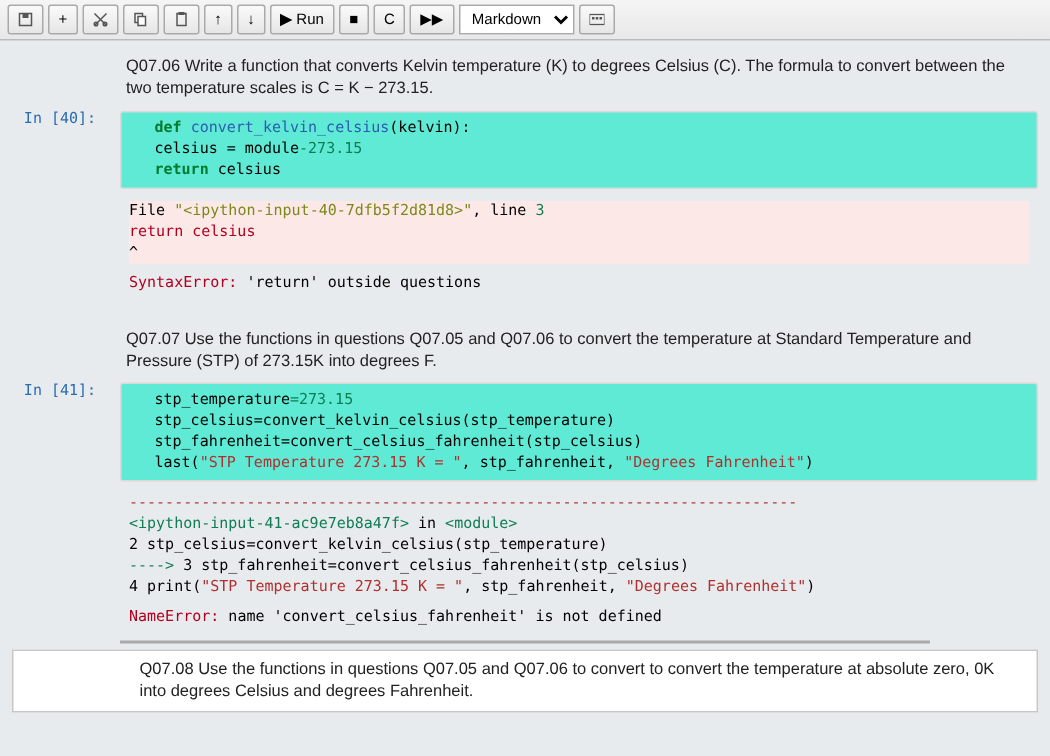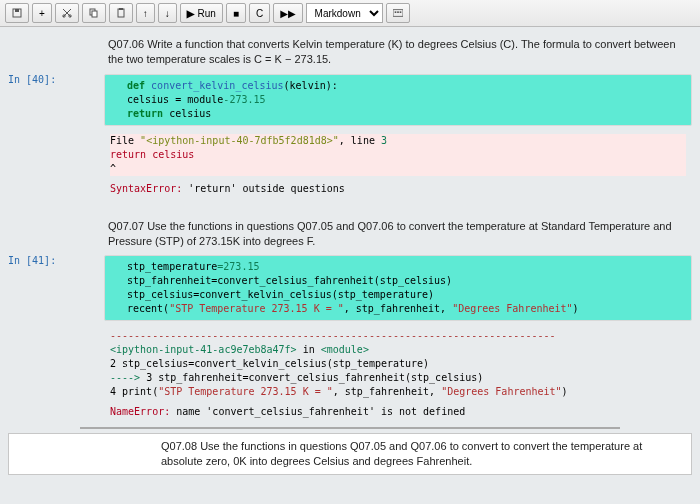--- a/index.html
+++ b/index.html
@@ -2,23 +2,23 @@
 <html><head>
 <meta charset="utf-8">
 <style>
 * { box-sizing: border-box; margin: 0; padding: 0; }
 body { font-family: "Helvetica Neue", Arial, sans-serif; font-size: 11px; background: #e8ebed; width: 700px; height: 504px; overflow: hidden; }
 .toolbar { background: linear-gradient(#f5f5f5, #e8e8e8); border-bottom: 1px solid #bbb; padding: 3px 5px; display: flex; align-items: center; gap: 3px; }
 .tbtn { background: linear-gradient(#fafafa,#e6e6e6); border: 1px solid #aaa; border-radius: 2px; padding: 2px 6px; font-size: 10px; display: flex; align-items: center; gap: 3px; cursor: pointer; min-width: 18px; justify-content: center; height: 20px; }
 .tbtn svg { width: 10px; height: 10px; }
 .sel { background: #fff; border: 1px solid #aaa; font-size: 10px; padding: 1px 4px; height: 20px; }
 .content { padding: 5px 0 5px 0; }
-.prompt { color: #2b6cb0; font-family: Menlo, monospace; font-size: 10px; width: 72px; text-align: left; padding-right: 8px; flex-shrink: 0; }
+.prompt { color: #2b6cb0; font-family: Menlo, monospace; font-size: 10px; width: 72px; text-align: center; padding-right: 8px; flex-shrink: 0; }
 .cell { display: flex; padding: 2px 8px; }
-.cellbody { flex: 1; margin-left: 24px; }
+.cellbody { flex: 1; }
 .mdtext { font-size: 11px; color: #222; background: #fff0; padding: 3px 4px; line-height: 1.35; }
 .codebox { background: #5eead4; border: 1px solid #d9d9d9; border-radius: 2px; padding: 4px 22px; font-family: Menlo, monospace; font-size: 10px; line-height: 1.4; }
 .outbox { font-family: Menlo, monospace; font-size: 10px; line-height: 1.4; padding: 4px 6px; background: #fff0; }
 .tok-kw { color: #007a2c; font-weight: bold; }
 .tok-fn { color: #2a5db0; }
 .tok-num { color: #0f7d54; }
 .tok-str { color: #b03030; }
 .tok-err { color: #b00020; font-weight: normal; }
 .tok-trace { color: #b00020; }
 .tok-file { color: #7a8a1a; }
@@ -108,39 +108,39 @@
 
   <div class="cell">
     <div class="prompt"></div>
     <div class="cellbody mdtext">Q07.07 Use the functions in questions Q07.05 and Q07.06 to convert the temperature at Standard Temperature and Pressure (STP) of 273.15K into degrees F.</div>
   </div>
 
   <div class="cell">
     <div class="prompt">In [41]:</div>
     <div class="cellbody codebox">
       <div><span>stp_temperature</span><span class="tok-num">=273.15</span></div>
+      <div>stp_celsius=convert_kelvin_celsius(stp_temperature)</div>
       <div>stp_fahrenheit=convert_celsius_fahrenheit(stp_celsius)</div>
-      <div>stp_celsius=convert_kelvin_celsius(stp_temperature)</div>
-      <div><span>recent(</span><span class="tok-str">"STP Temperature 273.15 K = "</span><span>, stp_fahrenheit, </span><span class="tok-str">"Degrees Fahrenheit"</span><span>)</span></div>
+      <div><span>last(</span><span class="tok-str">"STP Temperature 273.15 K = "</span><span>, stp_fahrenheit, </span><span class="tok-str">"Degrees Fahrenheit"</span><span>)</span></div>
     </div>
   </div>
 
   <div class="cell">
     <div class="prompt"></div>
     <div class="cellbody outbox">
       <div class="tok-dash">--------------------------------------------------------------------------</div>
       <div><span class="tok-mod">&lt;ipython-input-41-ac9e7eb8a47f&gt;</span><span> in </span><span class="tok-mod">&lt;module&gt;</span></div>
       <div>      2 stp_celsius=convert_kelvin_celsius(stp_temperature)</div>
       <div><span class="tok-mod">----&gt; </span><span>3 stp_fahrenheit=convert_celsius_fahrenheit(stp_celsius)</span></div>
       <div><span>      4 print(</span><span class="tok-str">"STP Temperature 273.15 K = "</span><span>, stp_fahrenheit, </span><span class="tok-str">"Degrees Fahrenheit"</span><span>)</span></div>
       <div style="height:6px"></div>
       <div><span class="tok-err">NameError:</span><span> name 'convert_celsius_fahrenheit' is not defined</span></div>
     </div>
   </div>
 
   <div class="sep"></div>
 
-  <div class="cell" style="border:1px solid #c7c7c7; margin:0 8px; background:#fff;gap:44px;">
+  <div class="cell" style="border:1px solid #c7c7c7; margin:0 8px; background:#fff;">
     <div class="prompt"></div>
     <div class="cellbody mdtext">Q07.08 Use the functions in questions Q07.05 and Q07.06 to convert to convert the temperature at absolute zero, 0K into degrees Celsius and degrees Fahrenheit.</div>
   </div>
 
 </div>
 
 </body></html>

